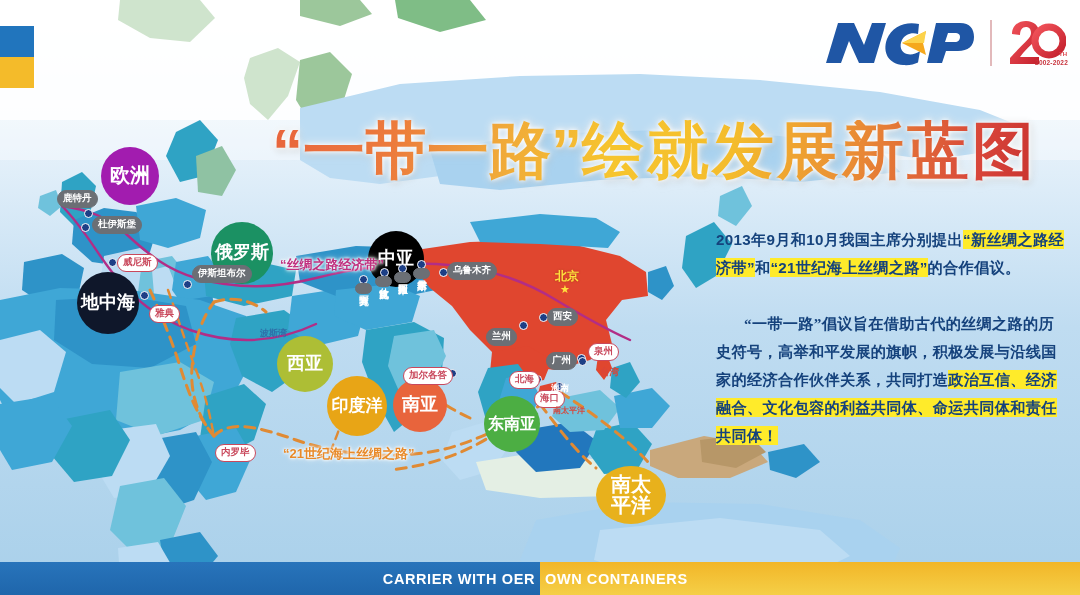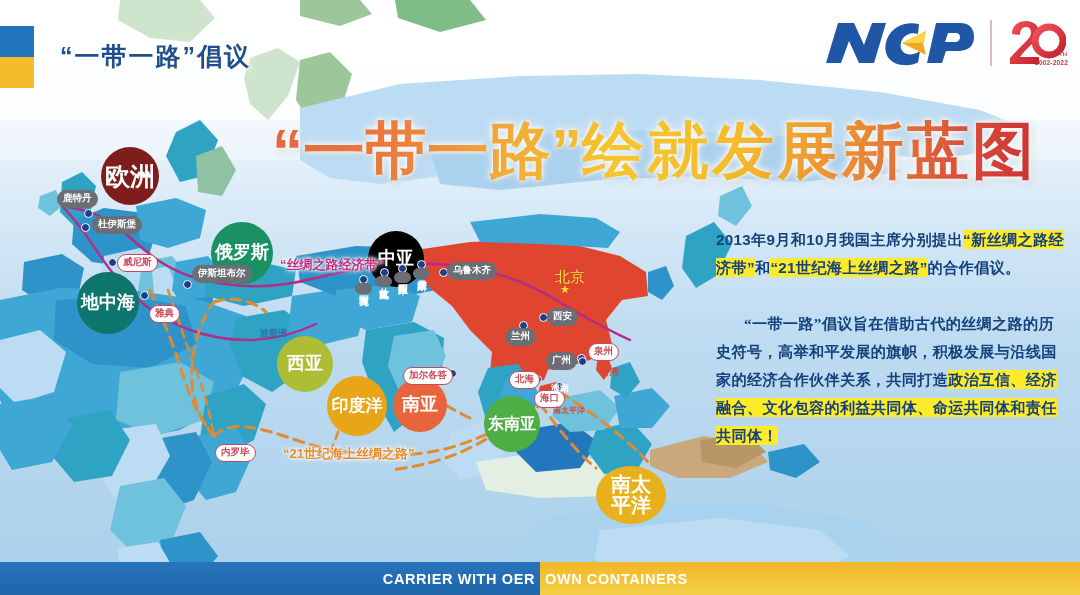--- a/index.html
+++ b/index.html
@@ -51,21 +51,21 @@
              font-weight:bold;letter-spacing:.6px;white-space:nowrap;}
 
   
   .region{position:absolute;border-radius:50%;display:flex;align-items:center;justify-content:center;
           color:#fff;font-weight:bold;text-align:center;line-height:1.06;}
   .city{position:absolute;border-radius:9px;padding:1px 5px 2px;font-size:9.5px;font-weight:bold;
         white-space:nowrap;background:#fff;border:1.2px solid #c9485c;color:#c9485c;}
   .city.dark{background:#6b6f75;border-color:#6b6f75;color:#fff;}
   .city.vert{writing-mode:vertical-rl;padding:4px 1px 5px;border-radius:8px;letter-spacing:0;}
   .dot{position:absolute;width:7px;height:7px;border-radius:50%;background:#1d3f86;border:1.4px solid #fff;}
-  .beijing{position:absolute;font-size:15px;font-weight:normal;color:#ffe13d;white-space:nowrap;
+  .beijing{position:absolute;font-size:12px;font-weight:bold;color:#ffe13d;white-space:nowrap;
            text-shadow:0 0 2px rgba(120,30,10,.5);}
   .bjstar{position:absolute;color:#ffe13d;font-size:11px;}
   .plain{position:absolute;font-size:8.5px;font-weight:bold;white-space:nowrap;}
   .routelbl{position:absolute;font-size:13px;font-weight:bold;white-space:nowrap;
             text-shadow:0 0 3px #fff,0 0 3px #fff,0 0 6px #fff;}
   .routelbl.belt{color:#c0307f;margin-left:32px;}
   .routelbl.sea{color:#e88a2a;}
 </style>
 </head>
 <body>
@@ -207,21 +207,20 @@
         <path d="M330,452 C340,430 346,408 350,388"></path>
       </g>
     </svg>
   </div>
 
   <div class="flag">
     <div class="f1"></div>
     <div class="f2"></div>
   </div>
 
-  <div class="kicker">“一带一路”倡议</div>
 
   <div class="logo">
     <svg class="ncp" width="150" height="52" viewBox="0 0 150 52">
       <g fill="#1f56a5">
         <path d="M2,46 L14,6 L30,6 L40,28 L48,6 L62,6 L50,46 L35,46 L25,24 L17,46 Z"></path>
         <path d="M112,6 L136,6 C146,6 150,12 150,20 C150,29 144,34 134,34 L122,34 L118,46 L103,46 Z
                  M124,16 L121,25 L131,25 C134,25 136,23 136,20 C136,17 134,16 131,16 Z"></path>
         <path d="M95,7 C82,4 68,9 63,22 C58,36 65,47 79,48 C85,48.5 90,47.5 94,45.5 L96,34
                  C92,37 87,38 83,37 C77,35.5 75,29 78,23 C81,17 88,15 94,17 Z"></path>
       </g>
@@ -249,43 +248,43 @@
   <div class="title">
     <span class="q">“一带一路”</span><span>绘就发展新蓝图</span>
   </div>
 
   <div class="panel">
     <p class="p1"><span>2013年9月和10月我国主席分别提出</span><span class="hl">“新丝绸之路经济带”</span><span>和</span><span class="hl">“21世纪海上丝绸之路”</span><span>的合作倡议。</span></p>
     <p class="p2"><span>“一带一路”倡议旨在借助古代的丝绸之路的历史符号，高举和平发展的旗帜，积极发展与沿线国家的经济合作伙伴关系，共同打造</span><span class="hl">政治互信、经济融合、文化包容的利益共同体、命运共同体和责任共同体！</span></p>
   </div>
 
   <div id="overlays">
-      <div class="region" style="left: 101px; top: 147px; width: 58px; height: 58px; background: #7f1d1d; font-size: 25px;">欧洲</div>
+      <div class="region" style="left: 101px; top: 147px; width: 58px; height: 58px; background: #a21caf; font-size: 20px;">欧洲</div>
       <div class="region" style="left: 211px; top: 222px; width: 62px; height: 62px; background: rgb(27, 145, 99); font-size: 18px;">俄罗斯</div>
-      <div class="region" style="left: 77px; top: 272px; width: 62px; height: 62px; background: #0f766e; font-size: 18px;">地中海</div>
+      <div class="region" style="left: 77px; top: 272px; width: 62px; height: 62px; background: #0f172a; font-size: 18px;">地中海</div>
       <div class="region" style="left: 368px; top: 231px; width: 56px; height: 56px; background: #000000; font-size: 18px;">中亚</div>
       <div class="region" style="left: 277px; top: 336px; width: 56px; height: 56px; background: rgb(173, 190, 53); font-size: 18px;">西亚</div>
       <div class="region" style="left: 327px; top: 376px; width: 60px; height: 60px; background: rgb(232, 165, 22); font-size: 17px;">印度洋</div>
       <div class="region" style="left: 393px; top: 378px; width: 54px; height: 54px; background: rgb(232, 100, 60); font-size: 18px;">南亚</div>
       <div class="region" style="left: 484px; top: 396px; width: 56px; height: 56px; background: rgb(76, 174, 67); font-size: 16px;">东南亚</div>
       <div class="region" style="left: 596px; top: 466px; width: 58px; height: 58px; background: rgb(232, 177, 28); font-size: 20px; padding: 0px 6px;">南太平洋</div>
       <div class="dot" style="left: 84px; top: 209px;"></div>
       <div class="city dark" style="left: 57px; top: 190px;">鹿特丹</div>
       <div class="dot" style="left: 81px; top: 223px;"></div>
       <div class="city dark" style="left: 92px; top: 216px;">杜伊斯堡</div>
       <div class="dot" style="left: 108px; top: 258px;"></div>
       <div class="city" style="left: 117px; top: 254px;">威尼斯</div>
       <div class="dot" style="left: 183px; top: 280px;"></div>
       <div class="city dark" style="left: 192px; top: 265px;">伊斯坦布尔</div>
       <div class="dot" style="left: 140px; top: 291px;"></div>
       <div class="city" style="left: 149px; top: 305px;">雅典</div>
       <div class="dot" style="left: 439px; top: 268px;"></div>
       <div class="city dark" style="left: 447px; top: 262px;">乌鲁木齐</div>
       <div class="dot" style="left: 519px; top: 321px;"></div>
-      <div class="city dark" style="left: 505px; top: 328px;">兰州</div>
+      <div class="city dark" style="left: 486px; top: 328px;">兰州</div>
       <div class="dot" style="left: 539px; top: 313px;"></div>
       <div class="city dark" style="left: 547px; top: 308px;">西安</div>
       <div class="dot" style="left: 577px; top: 354px;"></div>
       <div class="city dark" style="left: 546px; top: 352px;">广州</div>
       <div class="dot" style="left: 578px; top: 357px;"></div>
       <div class="city" style="left: 588px; top: 343px;">泉州</div>
       <div class="dot" style="left: 533px; top: 375px;"></div>
       <div class="city" style="left: 509px; top: 371px;">北海</div>
       <div class="dot" style="left: 555px; top: 382px;"></div>
       <div class="city" style="left: 534px; top: 390px;">海口</div>

